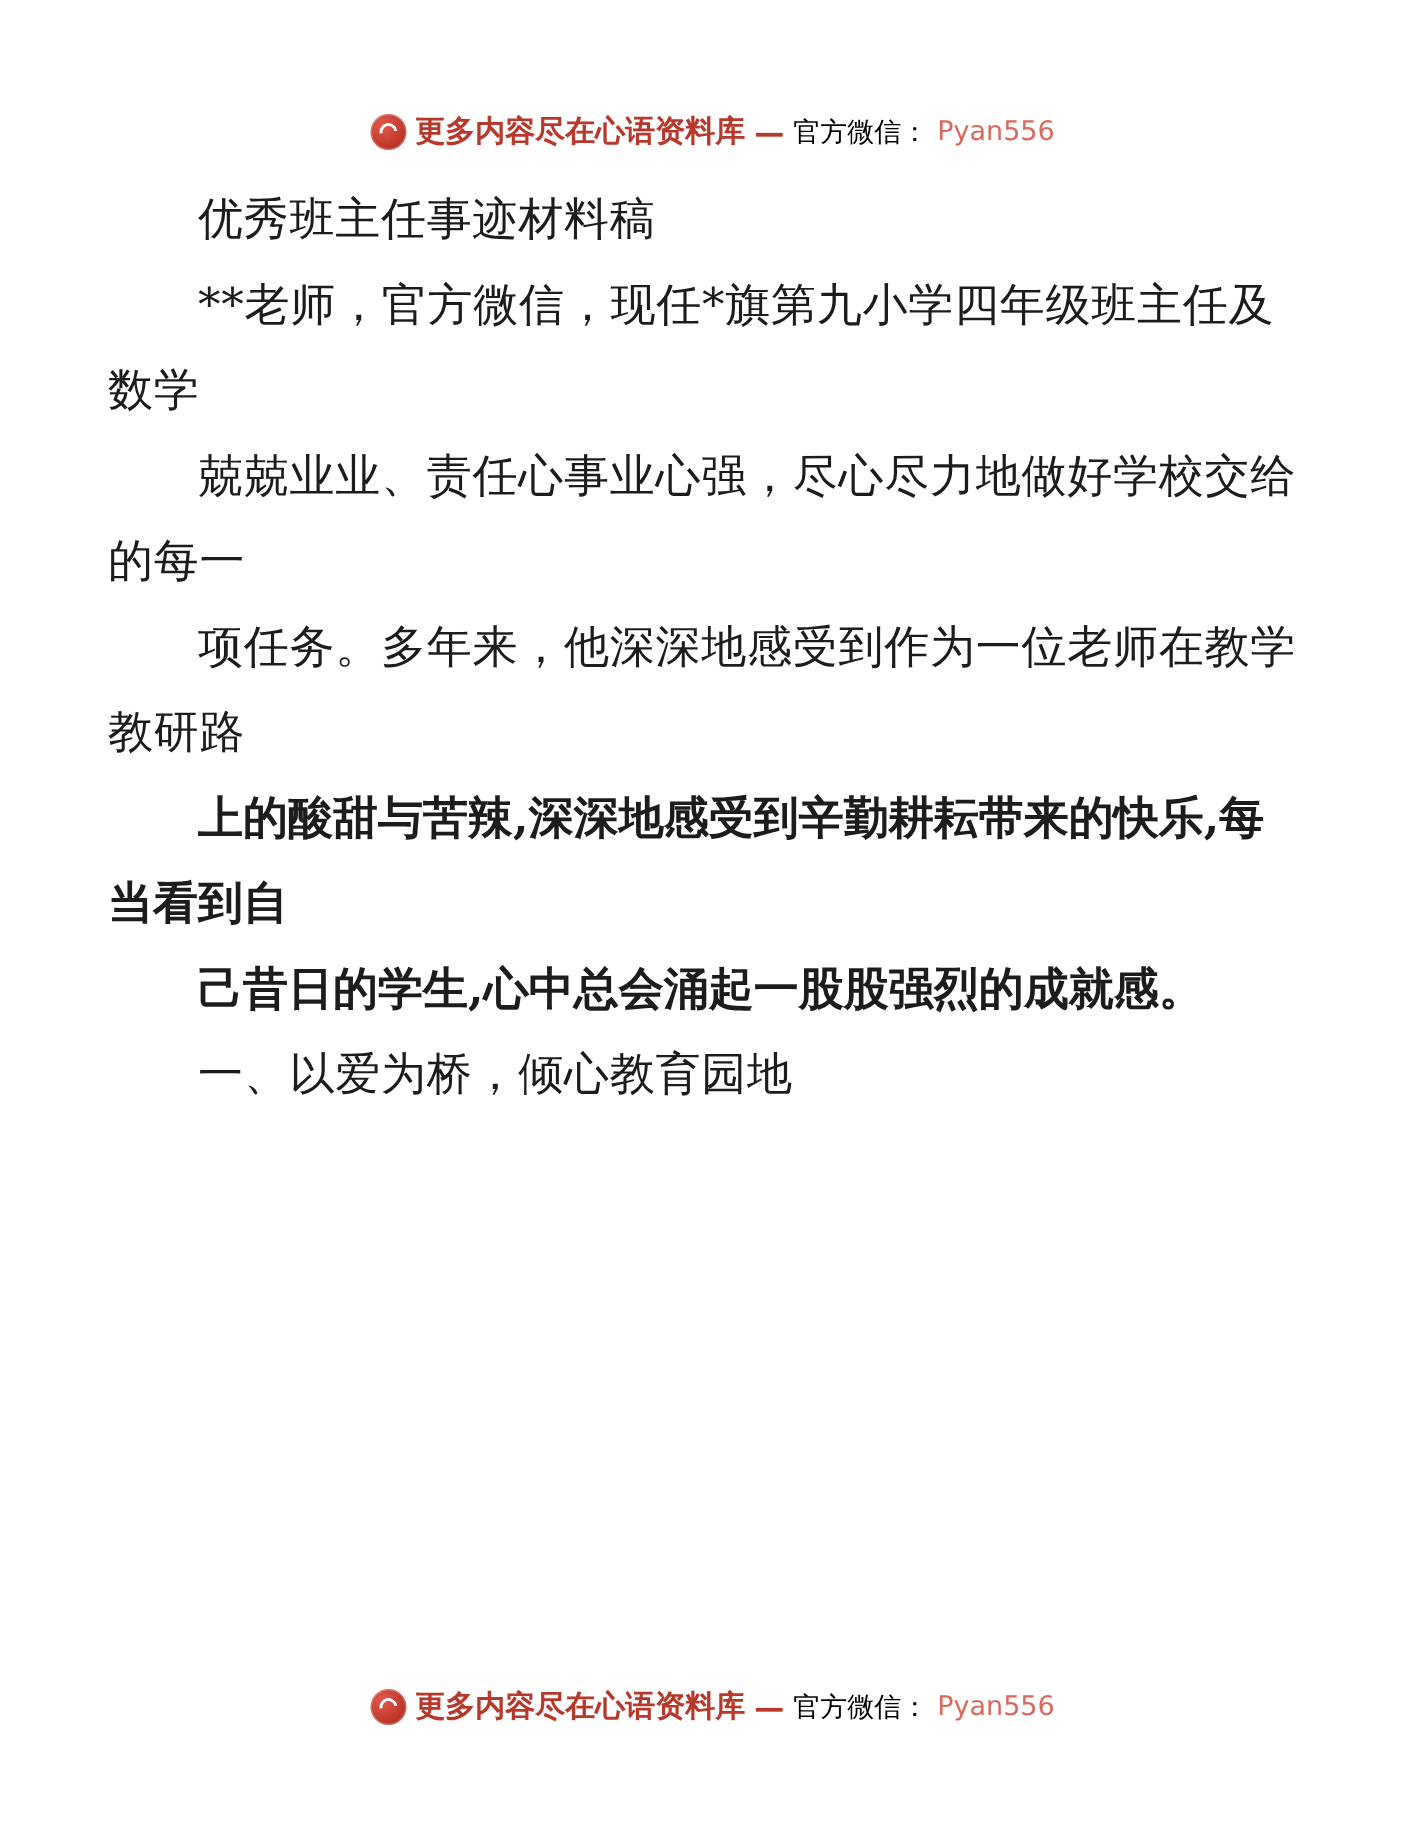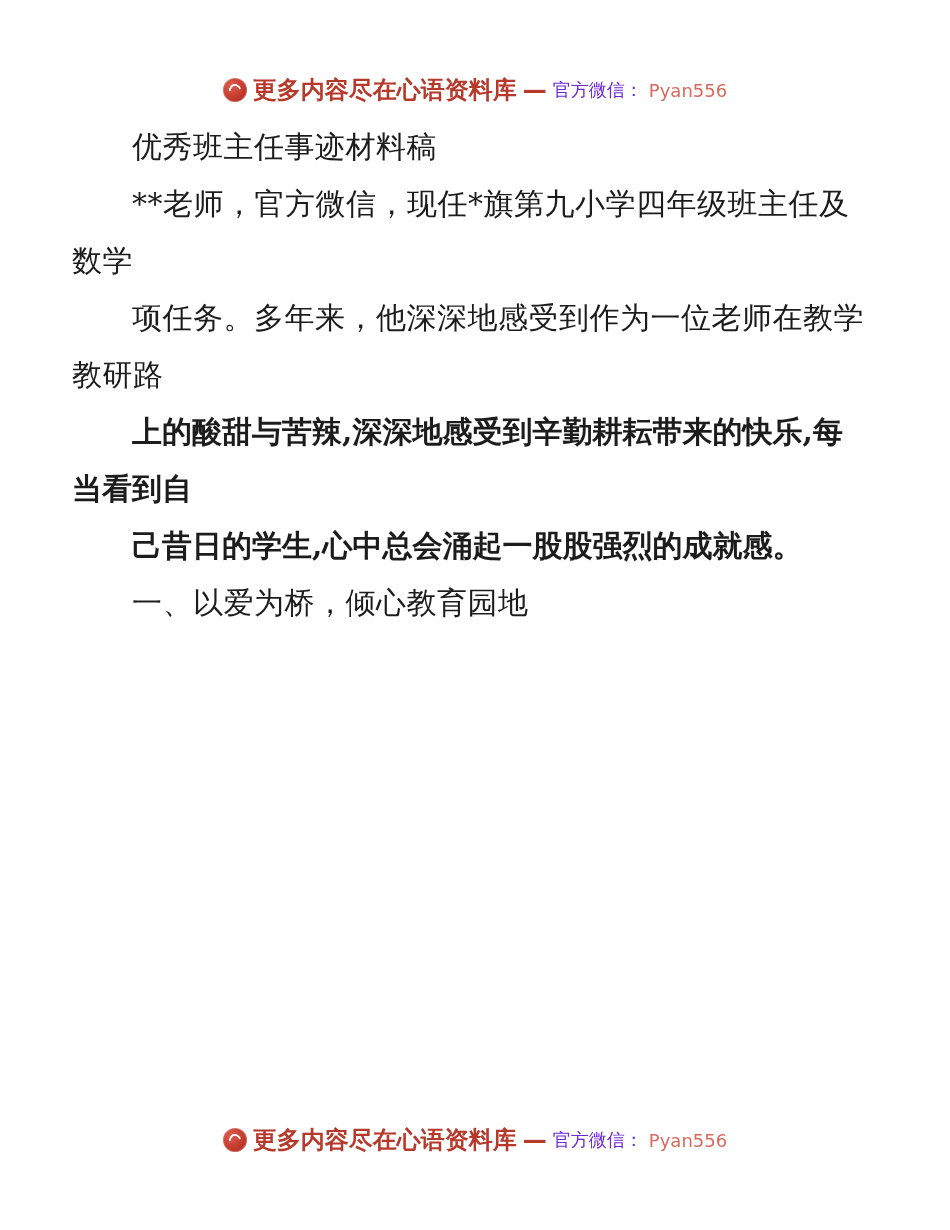--- a/index.html
+++ b/index.html
@@ -56,28 +56,28 @@
     border: 2px solid #ffffff;
     border-radius: 50%;
     border-right-color: transparent;
     border-bottom-color: transparent;
     transform: rotate(35deg);
     box-sizing: border-box;
   }
   .wm-text-main {
     font-family: "DejaVu Sans", sans-serif;
     font-weight: bold;
-    font-size: 24px;
+    font-size: 20px;
     color: #b6392c;
     letter-spacing: 0px;
   }
   .wm-text-sub {
     font-family: "DejaVu Sans", sans-serif;
     font-size: 18px;
-    color: #6d28d9;
+    color: #000000;
     letter-spacing: 0px;
   }
   .wm-text-id {
     font-family: "DejaVu Sans", sans-serif;
     font-size: 18px;
     color: #d9695c;
     letter-spacing: 0px;
   }
 
   
@@ -111,20 +111,21 @@
     <span class="wm-logo"></span>
     <span class="wm-text-main">更多内容尽在心语资料库</span>
     <span class="wm-text-main">—</span>
     <span class="wm-text-sub">官方微信：</span>
     <span class="wm-text-id">Pyan556</span>
   </div>
 
   <div class="doc-body">
     <p class="para">优秀班主任事迹材料稿</p>
     <p class="para">**老师，官方微信，现任*旗第九小学四年级班主任及数学</p>
+    <p class="para">兢兢业业、责任心事业心强，尽心尽力地做好学校交给的每一</p>
     <p class="para">项任务。多年来，他深深地感受到作为一位老师在教学教研路</p>
     <p class="para tight">上的酸甜与苦辣,深深地感受到辛勤耕耘带来的快乐,每当看到自</p>
     <p class="para tight">己昔日的学生,心中总会涌起一股股强烈的成就感。</p>
     <p class="para">一、以爱为桥，倾心教育园地</p>
   </div>
 
   <div class="watermark watermark-bottom">
     <span class="wm-logo"></span>
     <span class="wm-text-main">更多内容尽在心语资料库</span>
     <span class="wm-text-main">—</span>

